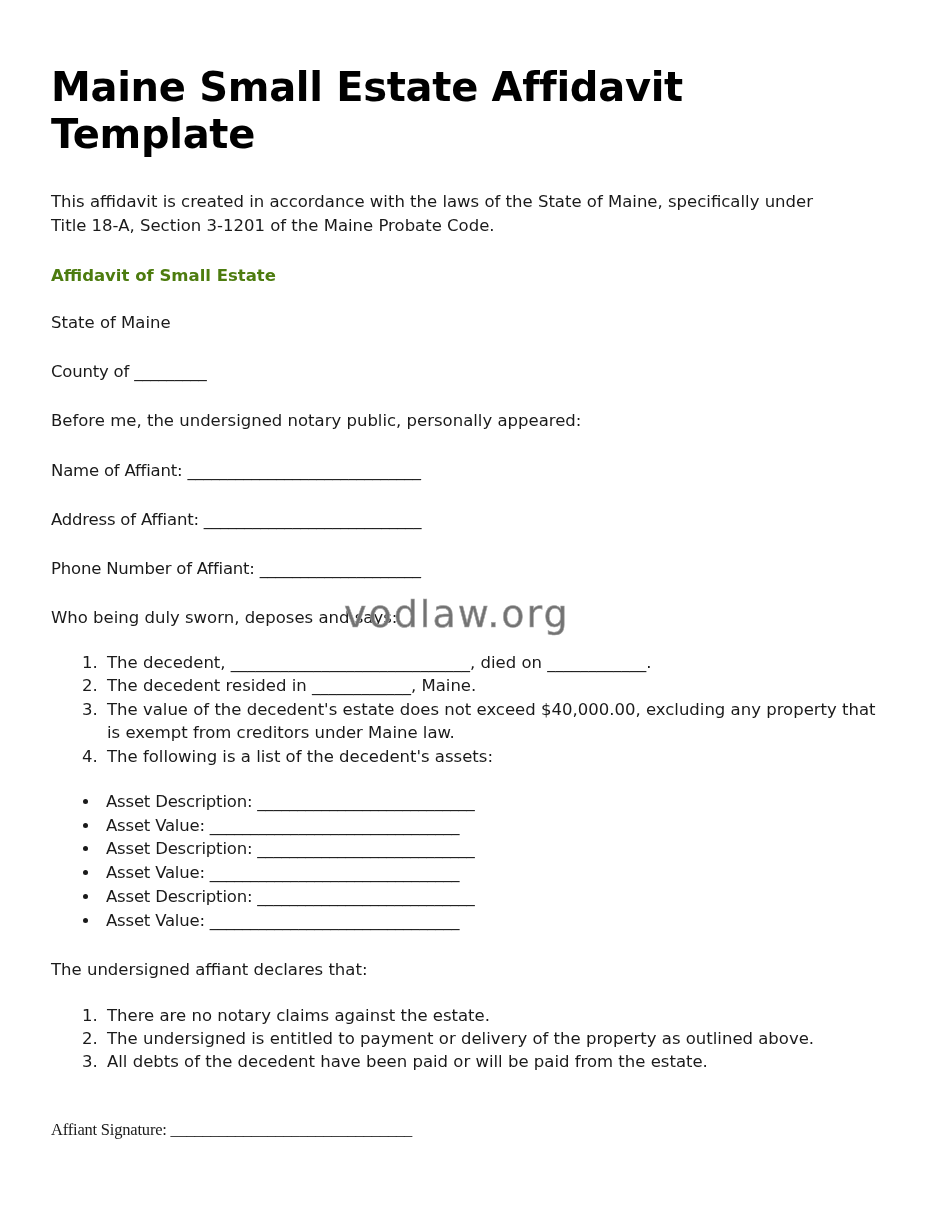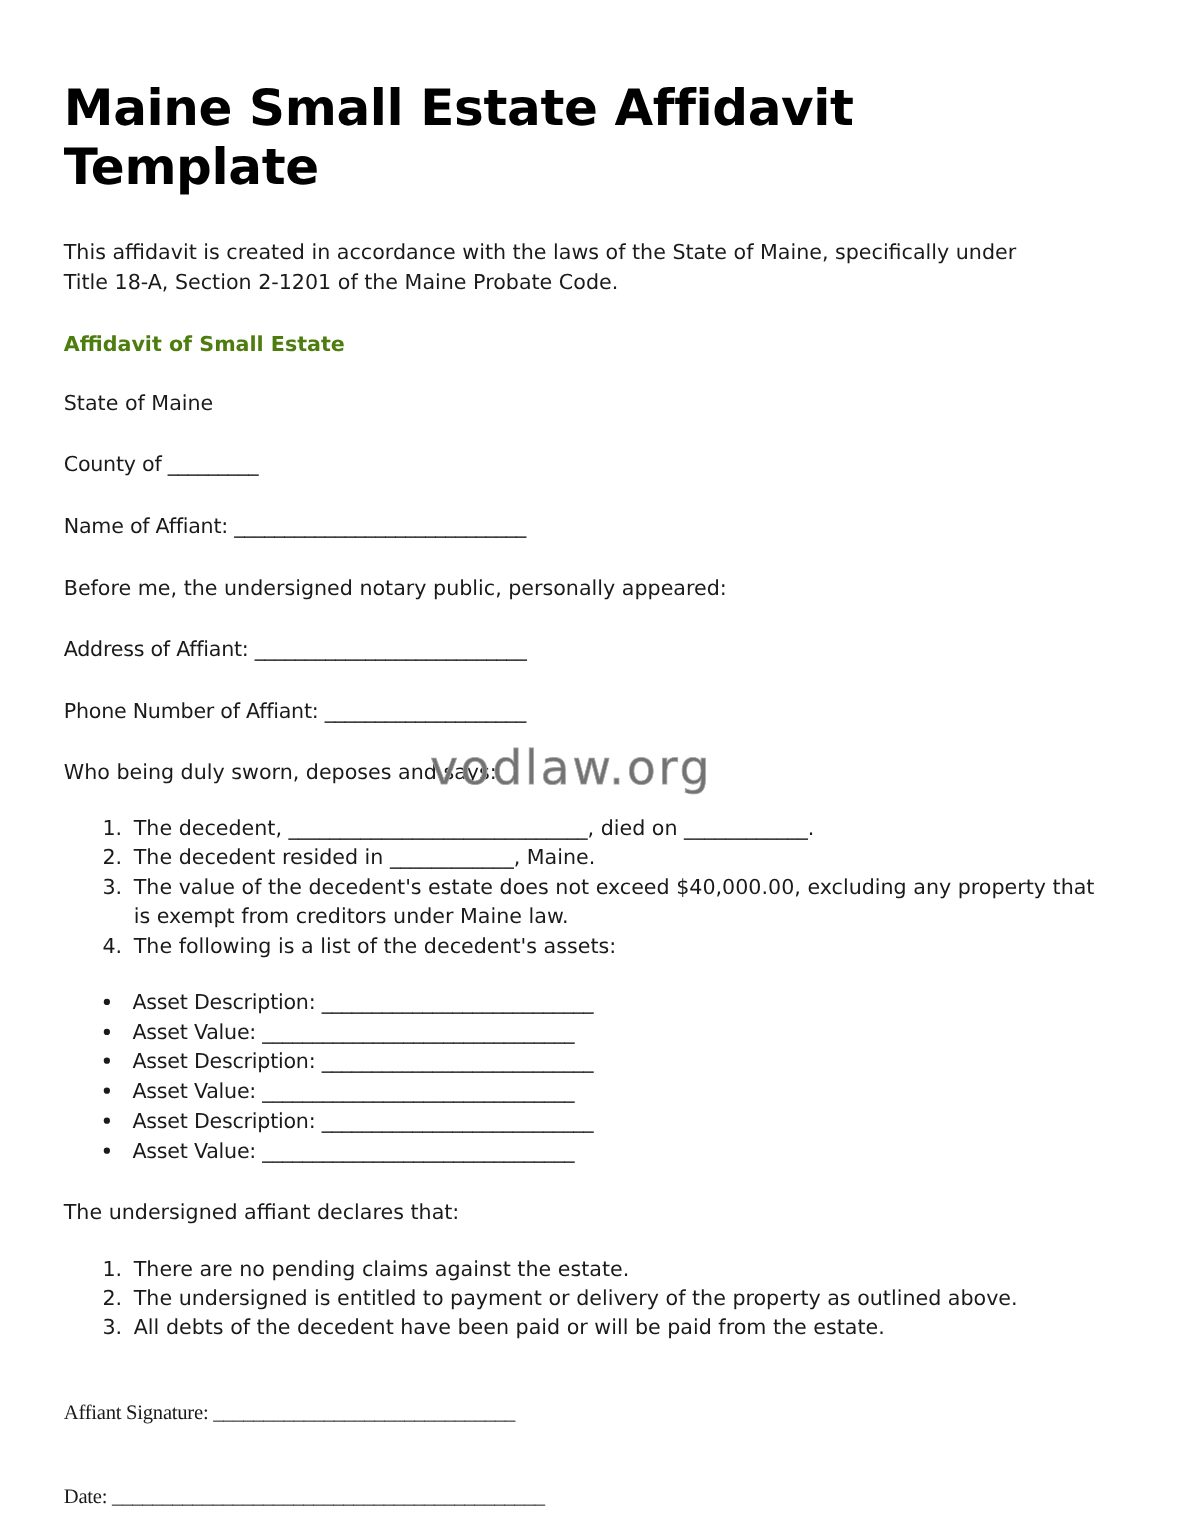--- a/index.html
+++ b/index.html
@@ -87,31 +87,31 @@
   }
   .sig-block p.line { margin-top: 44px; font-family: Liberation Serif, serif; }
 </style>
 </head>
 <body>
 
 <div class="page">
 
   <h1 class="doc-title">Maine Small Estate Affidavit Template</h1>
 
-  <p class="intro">This affidavit is created in accordance with the laws of the State of Maine, specifically under Title 18-A, Section 2-1201 of the Maine Probate Code.</p>
+  <p class="intro">This affidavit is created in accordance with the laws of the State of Maine, specifically under Title 18-A, Section 3-1201 of the Maine Probate Code.</p>
 
   <h2 class="section-heading">Affidavit of Small Estate</h2>
 
   <p class="line">State of Maine</p>
 
   <p class="line blank">County of _________</p>
 
+  <p class="line">Before me, the undersigned notary public, personally appeared:</p>
+
   <p class="line blank">Name of Affiant: _____________________________</p>
-
-  <p class="line">Before me, the undersigned notary public, personally appeared:</p>
 
   <p class="line blank">Address of Affiant: ___________________________</p>
 
   <p class="line blank">Phone Number of Affiant: ____________________</p>
 
   <p class="line">Who being duly sworn, deposes and says:</p>
 
   <ol class="num-list">
     <li>The decedent, _____________________________, died on ____________.</li>
     <li>The decedent resided in ____________, Maine.</li>
@@ -124,26 +124,25 @@
     <li class="blank">Asset Value: _______________________________</li>
     <li class="blank">Asset Description: ___________________________</li>
     <li class="blank">Asset Value: _______________________________</li>
     <li class="blank">Asset Description: ___________________________</li>
     <li class="blank">Asset Value: _______________________________</li>
   </ul>
 
   <p class="line">The undersigned affiant declares that:</p>
 
   <ol class="num-list">
-    <li>There are no pending claims against the estate.</li>
+    <li>There are no notary claims against the estate.</li>
     <li>The undersigned is entitled to payment or delivery of the property as outlined above.</li>
     <li>All debts of the decedent have been paid or will be paid from the estate.</li>
   </ol>
 
   <div class="sig-block">
     <p class="line blank">Affiant Signature: ______________________________</p>
-    <p class="line blank">Date: ___________________________________________</p>
 
   </div>
 
   <div class="watermark">vodlaw.org</div>
 
 </div>
 
 </body></html>

